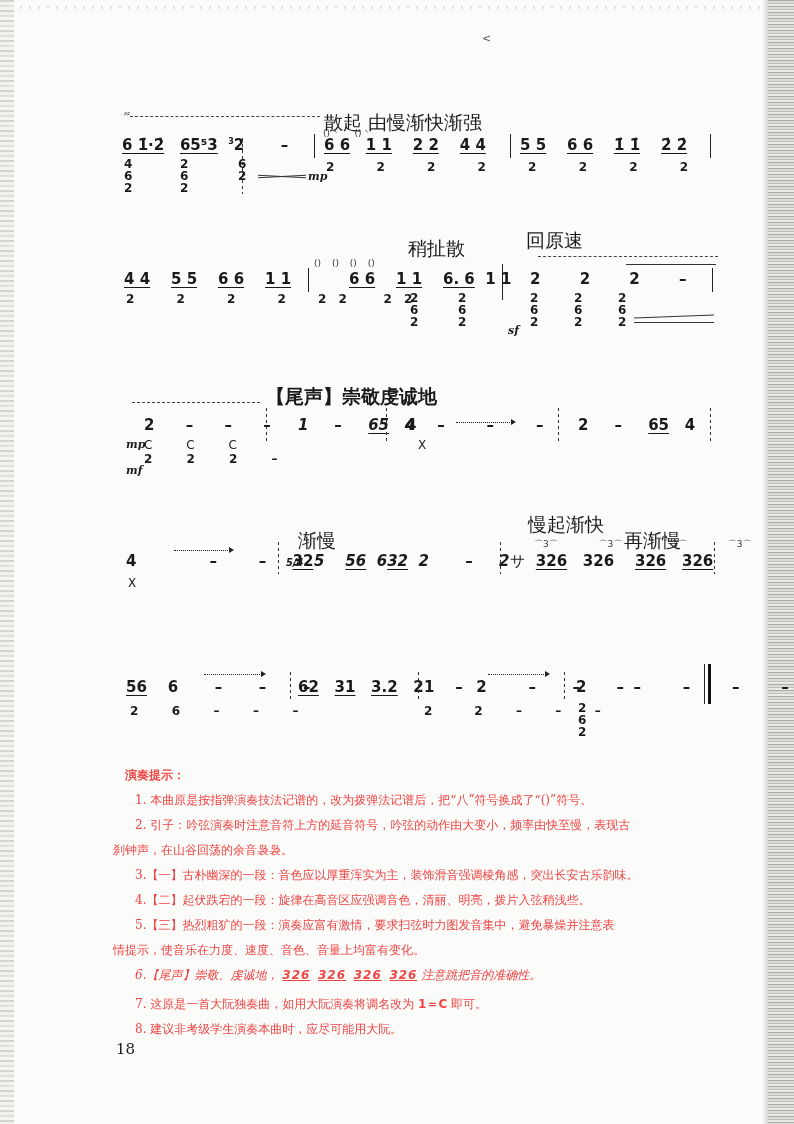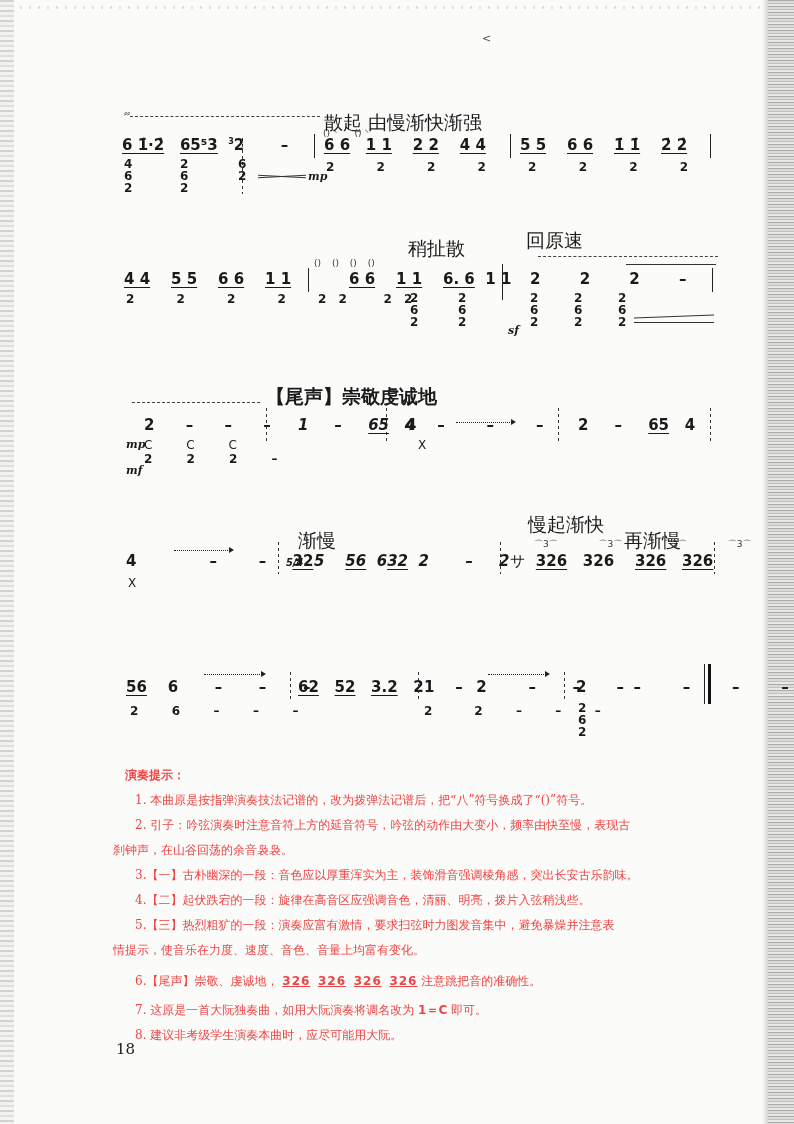--- a/index.html
+++ b/index.html
@@ -204,21 +204,21 @@
     <span class="ul">56</span>&nbsp;&nbsp;&nbsp;
     <span>6</span>&nbsp;&nbsp;&nbsp;&nbsp;&nbsp;&nbsp;
     <span>–</span>&nbsp;&nbsp;&nbsp;&nbsp;&nbsp;&nbsp;
     <span>–</span>&nbsp;&nbsp;&nbsp;&nbsp;&nbsp;&nbsp;
     <span>–</span>
   </div>
   <div class="arrow" style="left:86px;top:32px;width:58px;"></div>
   <div class="bar dash" style="left:172px;top:30px;height:30px;"></div>
   <div class="row" style="left:180px;top:36px;">
     <span class="ul">62</span>&nbsp;&nbsp;
-    <span class="ul">52</span>&nbsp;&nbsp;
+    <span class="ul">31</span>&nbsp;&nbsp;
     <span class="ul">3.2</span>&nbsp;&nbsp;
     <span>2</span>&nbsp;&nbsp;&nbsp;&nbsp;&nbsp;
     <span>–</span>
   </div>
   <div class="bar dash" style="left:300px;top:30px;height:30px;"></div>
   <div class="row" style="left:306px;top:36px;">
     <span>1</span>&nbsp;&nbsp;&nbsp;&nbsp;&nbsp;&nbsp;&nbsp;
     <span>2</span>&nbsp;&nbsp;&nbsp;&nbsp;&nbsp;&nbsp;&nbsp;
     <span>–</span>&nbsp;&nbsp;&nbsp;&nbsp;&nbsp;&nbsp;
     <span>–</span>&nbsp;&nbsp;&nbsp;&nbsp;&nbsp;&nbsp;
@@ -254,21 +254,21 @@
 
 <div class="notes">
   <div class="h" style="font-weight:bold;">演奏提示：</div>
   <p>1. 本曲原是按指弹演奏技法记谱的，改为拨弹法记谱后，把“八”符号换成了“()”符号。</p>
   <p>2. 引子：吟弦演奏时注意音符上方的延音符号，吟弦的动作由大变小，频率由快至慢，表现古</p>
   <p class="cont">刹钟声，在山谷回荡的余音袅袅。</p>
   <p>3.【一】古朴幽深的一段：音色应以厚重浑实为主，装饰滑音强调棱角感，突出长安古乐韵味。</p>
   <p>4.【二】起伏跌宕的一段：旋律在高音区应强调音色，清丽、明亮，拨片入弦稍浅些。</p>
   <p>5.【三】热烈粗犷的一段：演奏应富有激情，要求扫弦时力图发音集中，避免暴燥并注意表</p>
   <p class="cont">情提示，使音乐在力度、速度、音色、音量上均富有变化。</p>
-  <p style="margin-top:6px;">
+  <p style="font-style:italic;">
     <span>6.【尾声】崇敬、虔诚地，</span>
     <span class="tri">326</span>&nbsp;
     <span class="tri">326</span>&nbsp;
     <span class="tri">326</span>&nbsp;
     <span class="tri">326</span>
     <span>注意跳把音的准确性。</span>
   </p>
   <p style="margin-top:4px;">
     <span>7. 这原是一首大阮独奏曲，如用大阮演奏将调名改为</span>
     <span class="key">1＝C</span>

